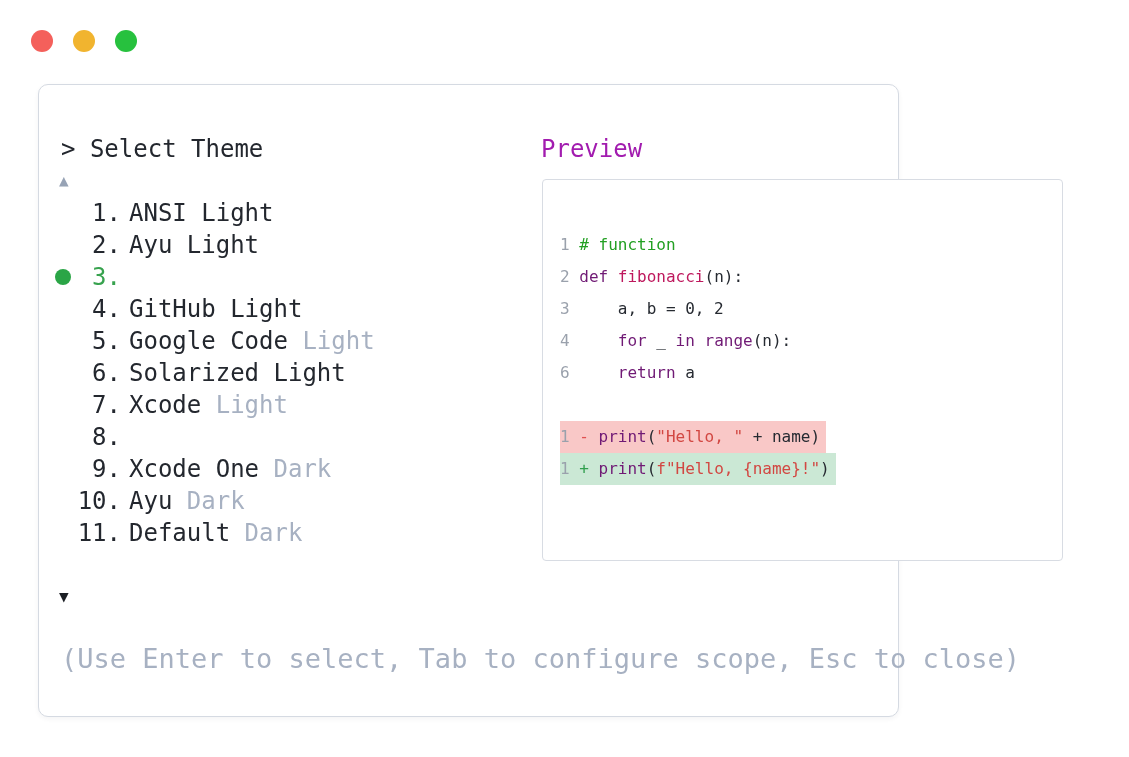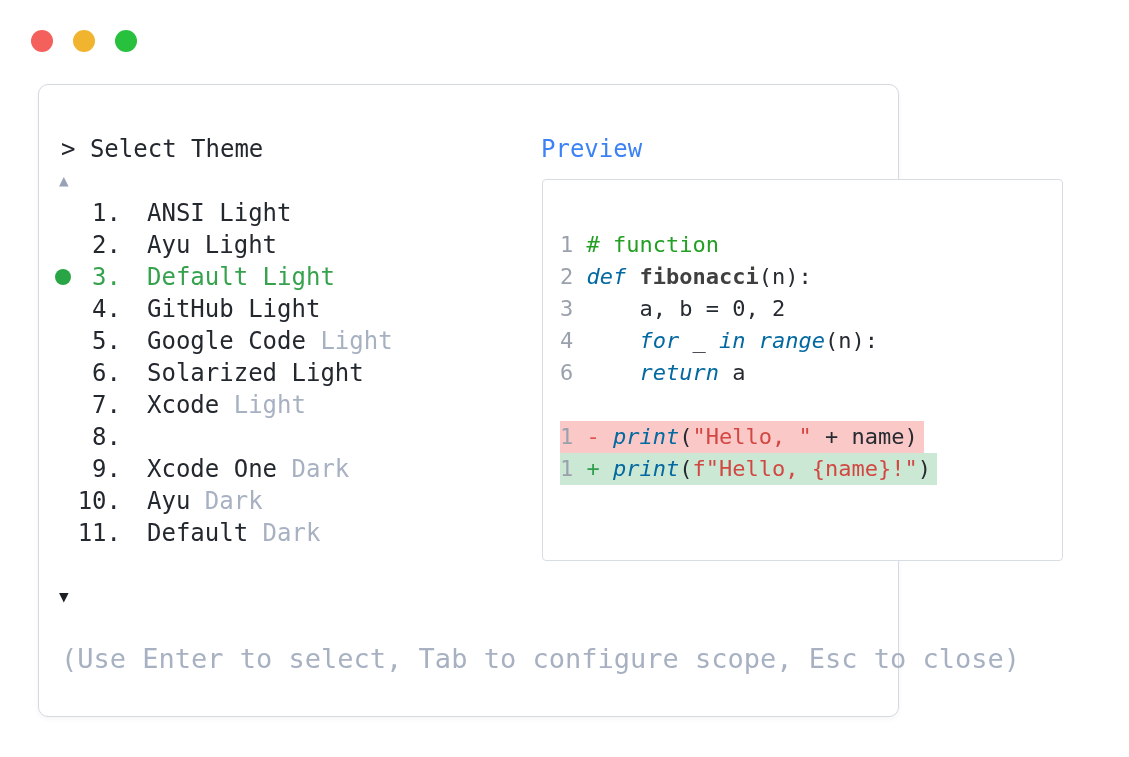--- a/index.html
+++ b/index.html
@@ -15,49 +15,49 @@
   .light.yellow{background:#f1b42f;}
   .light.green{background:#27c13e;}
 
   
   .panel{
     position:absolute;left:38px;top:84px;width:861px;height:633px;
     border:1.5px solid #d5dae2;border-radius:10px;background:#fff;
     box-sizing:border-box;box-shadow:0 2px 5px rgba(30,40,60,0.05);
   }
   .sel-title{position:absolute;left:22px;top:48px;font-size:24px;line-height:32px;color:#23272e;white-space:pre;}
-  .preview-title{position:absolute;left:502px;top:48px;font-size:24px;line-height:32px;color:#3b82f6;}
+  .preview-title{position:absolute;left:502px;top:48px;font-size:24px;line-height:32px;color:#a21caf;}
   .scroll-up{position:absolute;left:20px;top:80px;height:32px;line-height:32px;font-size:16px;color:#97a3b5;}
   .scroll-down{position:absolute;left:20px;top:496px;height:32px;line-height:32px;font-size:16px;color:#1b1e24;}
 
   .theme-list{position:absolute;left:0;top:112px;width:480px;}
   .theme-row{display:flex;align-items:center;height:32px;line-height:32px;font-size:24px;padding-left:10px;color:#23272e;cursor:default;}
   .marker{width:28px;display:flex;align-items:center;justify-content:center;flex:none;}
   .dot{width:16px;height:16px;border-radius:50%;background:#2aa546;}
   .num{width:44px;text-align:right;flex:none;white-space:pre;}
-  .label{margin-left:26px;white-space:pre;}
+  .label{margin-left:8px;white-space:pre;}
   .muted{color:#a7b1c2;}
   .theme-row.selected{color:#37a24e;}
 
   .footer-hint{position:absolute;left:22px;top:558px;font-size:27px;line-height:32px;color:#a7b1c2;white-space:pre;}
 
   
   .preview-box{
     position:absolute;left:503px;top:94px;width:521px;height:382px;
     border:1.5px solid #d8dce3;border-radius:4px;background:#fff;box-sizing:border-box;
   }
-  .code{position:absolute;left:17px;top:49px;font-size:22px;line-height:32px;}
+  .code{position:absolute;left:17px;top:49px;font-size:16px;line-height:32px;}
   .code-line{height:32px;white-space:pre;width:max-content;color:#262a31;}
   .code-line.diff-removed{background:#f9c8c7;padding-right:6px;}
   .code-line.diff-added{background:#cbe8d5;padding-right:6px;}
   .ln{display:inline-block;width:1ch;margin-right:1ch;text-align:right;color:#9aa1ac;}
   .t-plain{color:#262a31;}
   .t-comment{color:#23a023;}
-  .t-keyword{color:#0369a1;font-style:italic;}
-  .t-function{color:#404040;font-weight:bold;}
+  .t-keyword{color:#701a75;}
+  .t-function{color:#be185d;}
   .t-string{color:#d24742;}
   .t-minus{color:#e05151;}
   .t-plus{color:#2f9e4d;}
 </style>
 </head>
 <body>
 
 <div class="traffic">
   <span class="light red"></span>
   <span class="light yellow"></span>
@@ -79,21 +79,20 @@
       <div class="theme-row">
         <span class="marker"></span>
         <span class="num">2.</span>
         <span class="label"><span>Ayu</span> <span class="">Light</span></span>
       </div>
       <div class="theme-row selected">
         <span class="marker">
           <span class="dot"></span>
         </span>
         <span class="num">3.</span>
-        <span class="label"><span>Default</span> <span class="">Light</span></span>
       </div>
       <div class="theme-row">
         <span class="marker"></span>
         <span class="num">4.</span>
         <span class="label"><span>GitHub</span> <span class="">Light</span></span>
       </div>
       <div class="theme-row">
         <span class="marker"></span>
         <span class="num">5.</span>
         <span class="label"><span>Google Code</span> <span class="muted">Light</span></span>

